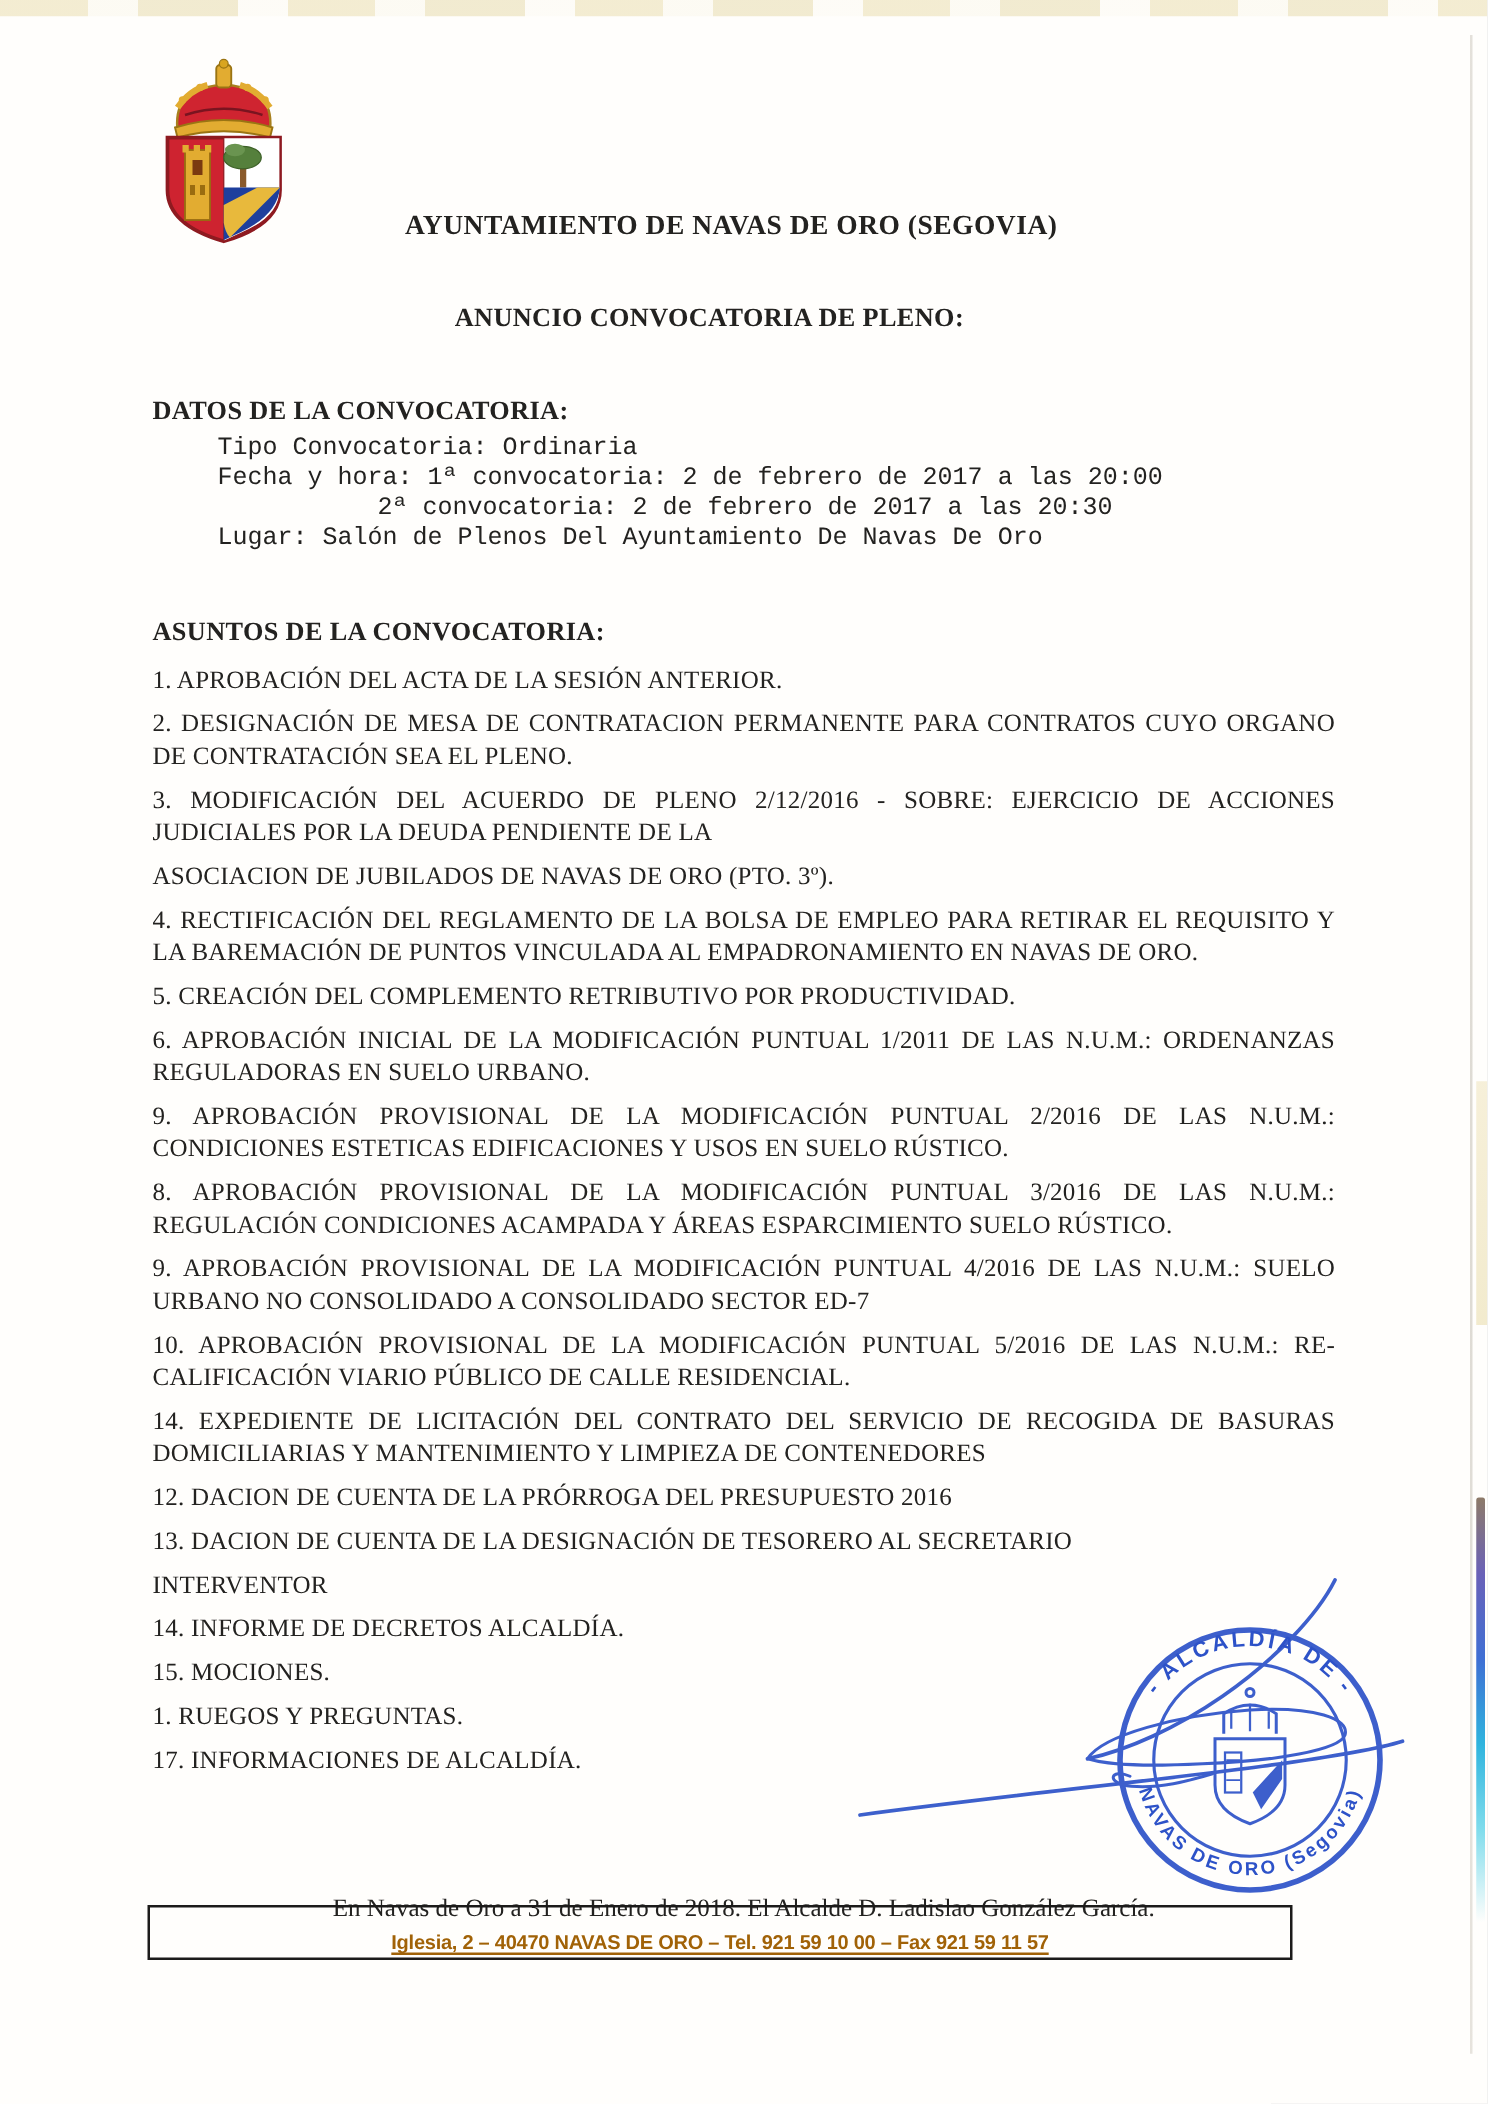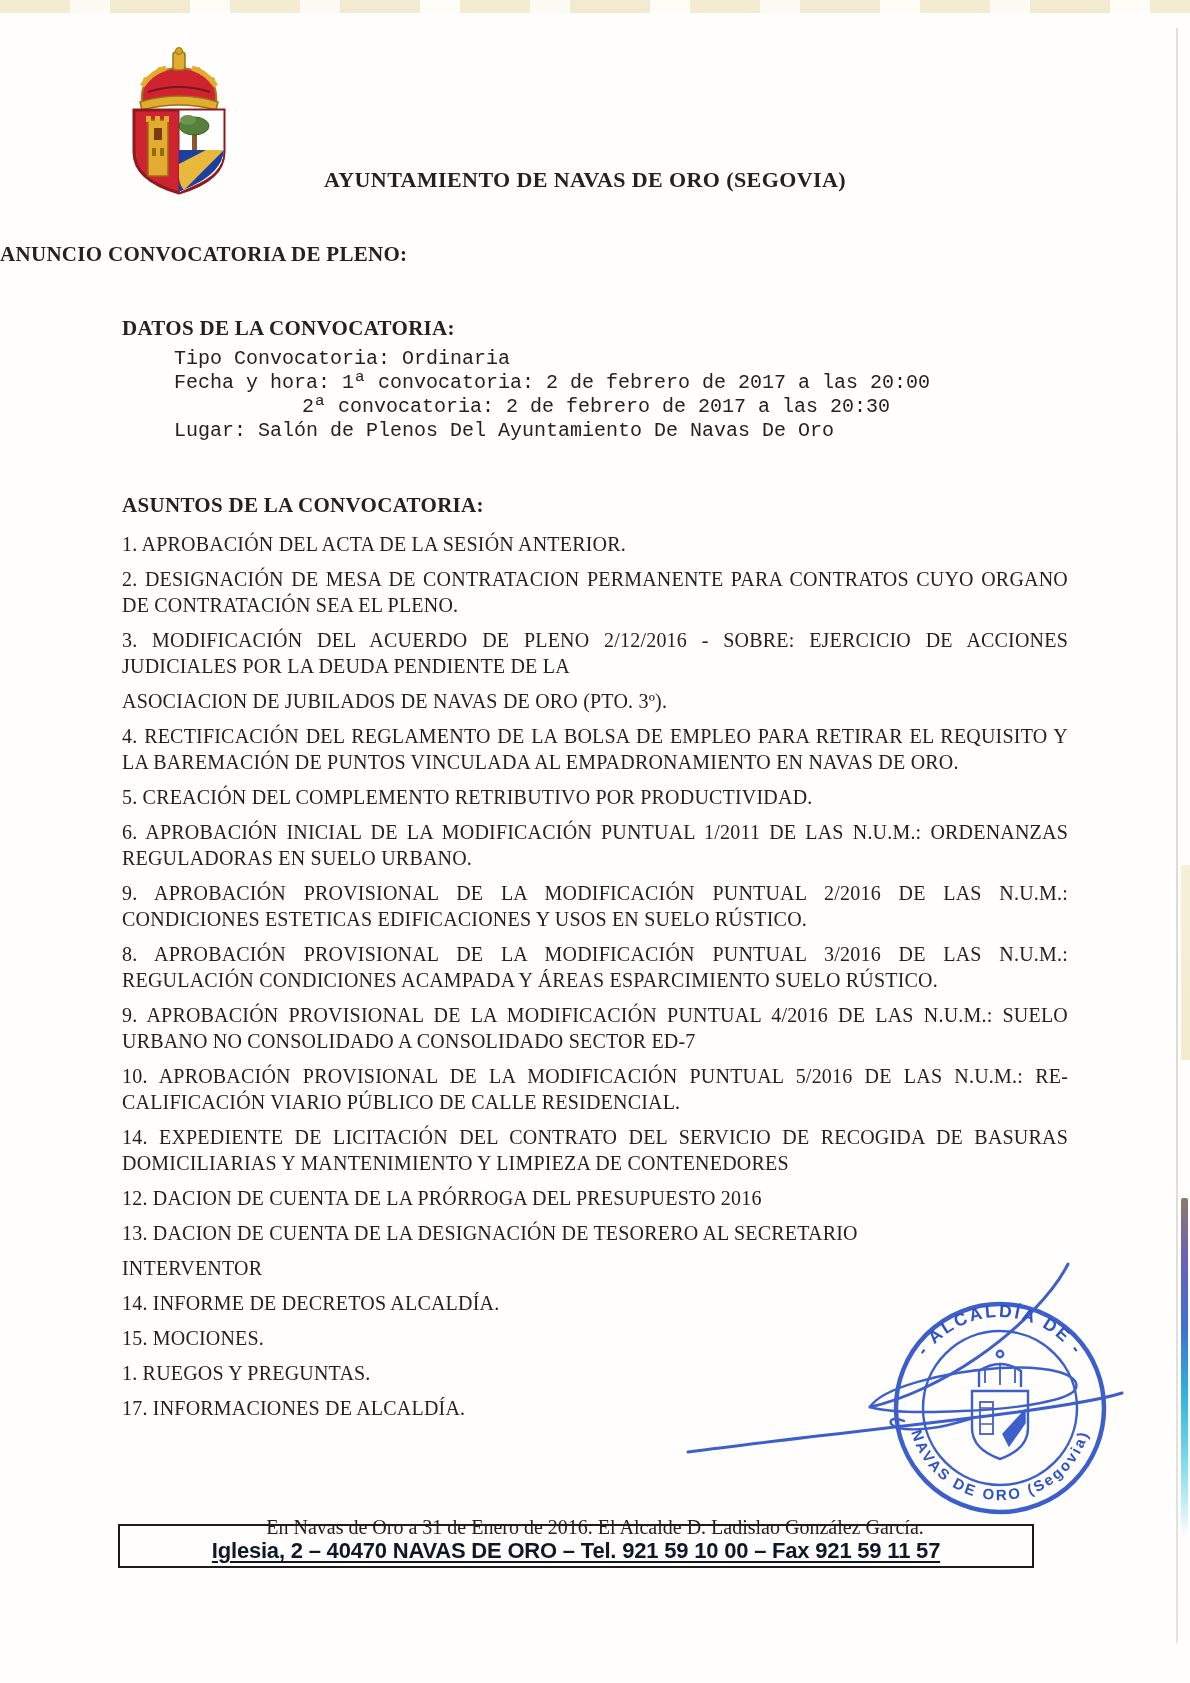--- a/index.html
+++ b/index.html
@@ -36,21 +36,21 @@
     border-radius:2px;
   }
   
   .logo{ position:absolute; left:122px; top:46px; width:114px; height:150px; }
   .doc-title{
     position:absolute; top:152px; left:0; width:1170px;
     text-align:center; font-size:22px; font-weight:bold; letter-spacing:.4px;
   }
   .doc-subtitle{
     position:absolute; top:225px; left:0; width:1135px;
-    font-size:21px; font-weight:bold; letter-spacing:.3px;
+    text-align:center; font-size:21px; font-weight:bold; letter-spacing:.3px;
   }
   
   .datos-heading{
     position:absolute; top:295px; left:122px;
     font-size:21px; font-weight:bold; letter-spacing:.3px;
   }
   .datos-lines{ position:absolute; top:347px; left:174px; font-size:20px; line-height:24px;font-family:Liberation Mono, monospace; }
   .datos-lines .line{ display:block; }
   .datos-lines .line.indent2{ padding-left:128px; }
   
@@ -69,23 +69,23 @@
     text-align:center; font-size:20px;
   }
   .footer-box{
     position:absolute; left:118px; top:1524px; width:916px; height:44px;
     border:2px solid #1c1b1a;
     display:flex; align-items:flex-end; justify-content:center;
     padding-bottom:2px; box-sizing:border-box;
   }
   .footer-box span{
     font-family:"Liberation Sans", sans-serif;
-    font-size:22px; font-weight:bold; letter-spacing:-.2px;
+    font-size:16px; font-weight:bold; letter-spacing:-.2px;
     text-decoration:underline; text-decoration-thickness:2px; text-underline-offset:3px;
-    color:#0f172a;
+    color:#a16207;
   }
   
   .stamp-svg{ position:absolute; left:655px; top:1252px; width:480px; height:285px; }
   .stamp-arc{ font-family:"Liberation Sans", sans-serif; font-weight:bold; letter-spacing:2.5px; }
 </style>
 </head>
 <body>
 
 <div class="page">
 
@@ -157,21 +157,21 @@
     <p>14. EXPEDIENTE DE LICITACIÓN DEL CONTRATO DEL SERVICIO DE RECOGIDA DE BASURAS DOMICILIARIAS Y MANTENIMIENTO Y LIMPIEZA DE CONTENEDORES</p>
     <p>12. DACION DE CUENTA DE LA PRÓRROGA DEL PRESUPUESTO 2016</p>
     <p>13. DACION DE CUENTA DE LA DESIGNACIÓN DE TESORERO AL SECRETARIO</p>
     <p>INTERVENTOR</p>
     <p>14. INFORME DE DECRETOS ALCALDÍA.</p>
     <p>15. MOCIONES.</p>
     <p>1. RUEGOS Y PREGUNTAS.</p>
     <p>17. INFORMACIONES DE ALCALDÍA.</p>
   </div>
 
-  <p class="closing-line">En Navas de Oro a 31 de Enero de 2016. El Alcalde D. Ladislao González García.</p>
+  <p class="closing-line">En Navas de Oro a 31 de Enero de 2018. El Alcalde D. Ladislao González García.</p>
 
   <div class="footer-box">
     <span>Iglesia, 2 – 40470 NAVAS DE ORO – Tel. 921 59 10 00 – Fax 921 59 11 57</span>
   </div>
 
   <svg class="stamp-svg" viewBox="655 1252 480 285">
     <defs>
       <path id="arcTop" d="M 914.5 1439.1 A 91 91 0 1 1 1085.5 1439.1" fill="none"></path>
       <path id="arcBottom" d="M 909.4 1424 A 92 92 0 0 0 1090.6 1424" fill="none"></path>
     </defs>

